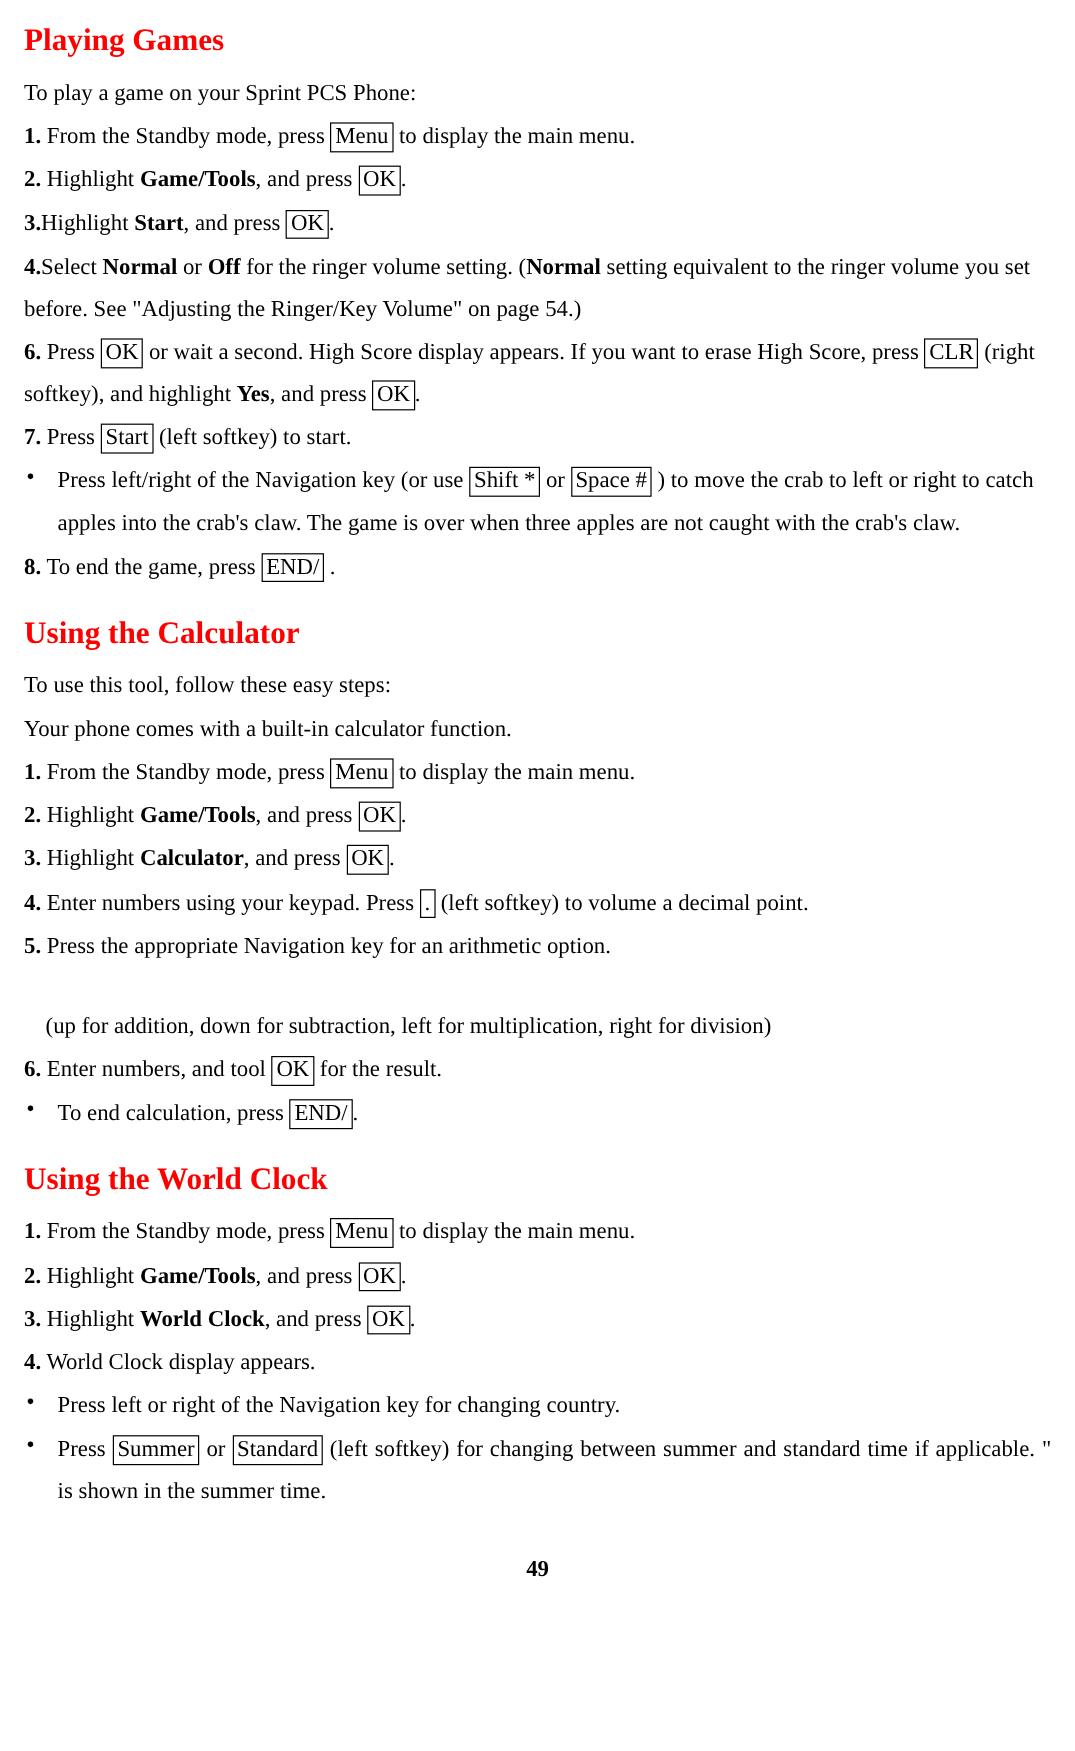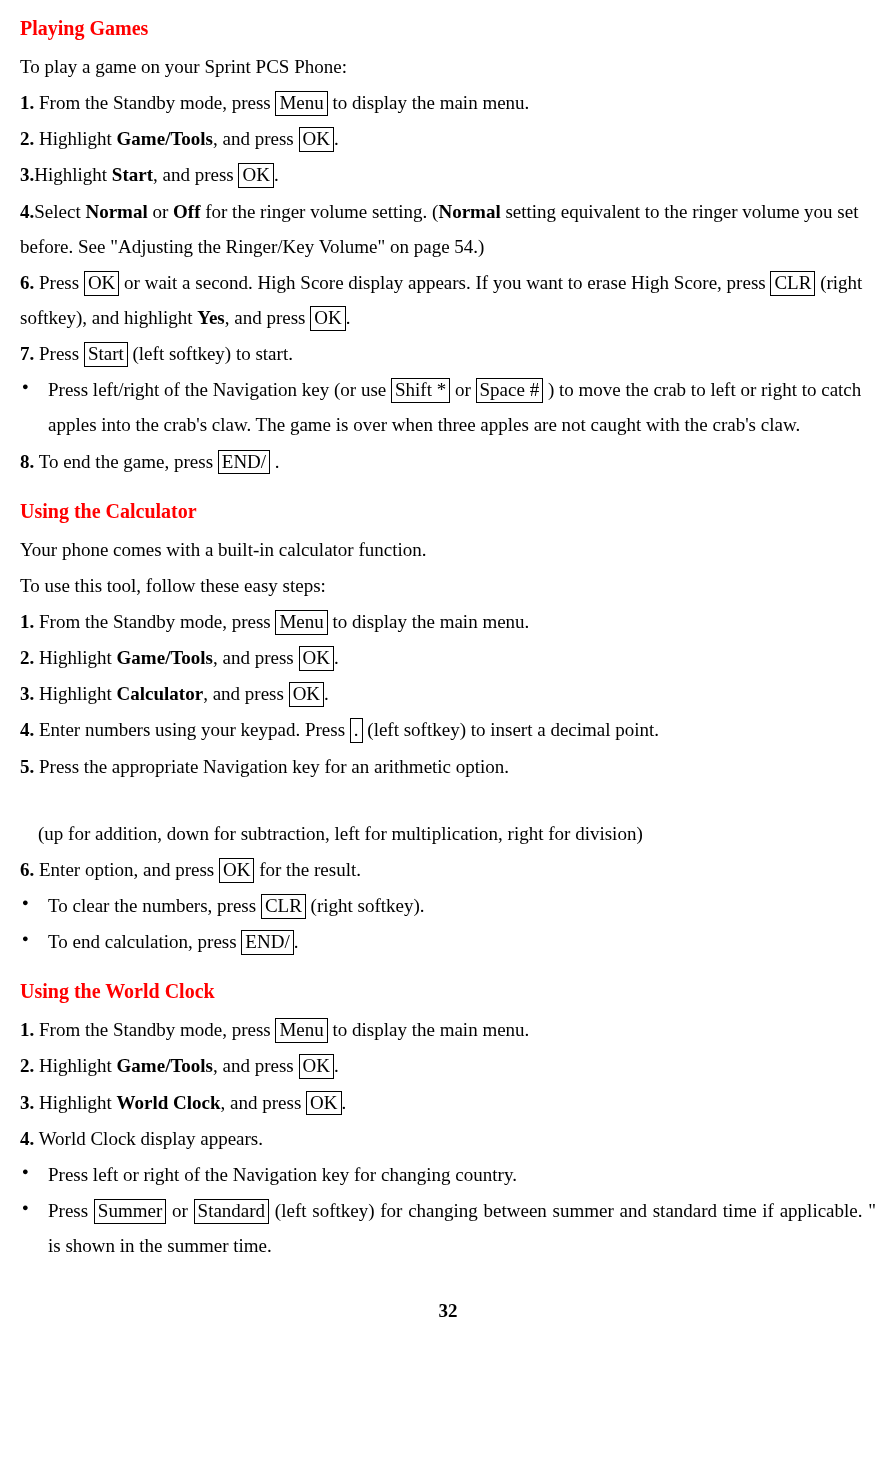--- a/index.html
+++ b/index.html
@@ -8,21 +8,21 @@
       width: 896px;
       padding: 10px 20px 20px 20px;
       font-size: 19px;
       line-height: 1.85;
       color: #000;
       background: #fff;
     }
     .heading-red {
       color: #FF0000;
       font-weight: bold;
-      font-size: 20px;
+      font-size: 26px;
       margin-bottom: 2px;
     }
     .section { margin-bottom: 14px; }
     .step { margin-bottom: 1px; }
     .num { font-weight: bold; }
     .bold { font-weight: bold; }
     .key {
       border: 1px solid #000;
       padding: 0 3px;
       display: inline-block;
@@ -68,50 +68,49 @@
 
   <div class="step"><span class="num">7.</span><span> Press </span><span class="key">Start</span><span> (left softkey) to start.</span></div>
 
   <div class="step bullet"><span>Press left/right of the Navigation key (or use </span><span class="key">Shift *</span><span> or </span><span class="key">Space #</span><span> ) to move the crab to left or right to catch apples into the crab's claw. The game is over when three apples are not caught with the crab's claw.</span></div>
 
   <div class="step"><span class="num">8.</span><span> To end the game, press </span><span class="key">END/</span><span> .</span></div>
 </div>
 
 <div class="section">
   <div class="heading-red">Using the Calculator</div>
+  <div class="step">To use this tool, follow these easy steps:</div>
   <div class="step">Your phone comes with a built-in calculator function.</div>
-  <div class="step">To use this tool, follow these easy steps:</div>
 
   <div class="step"><span class="num">1.</span><span> From the Standby mode, press </span><span class="key">Menu</span><span> to display the main menu.</span></div>
 
   <div class="step"><span class="num">2.</span><span> Highlight </span><span class="bold">Game/Tools</span><span>, and press </span><span class="key">OK</span><span>.</span></div>
 
   <div class="step"><span class="num">3.</span><span> Highlight </span><span class="bold">Calculator</span><span>, and press </span><span class="key">OK</span><span>.</span></div>
 
-  <div class="step"><span class="num">4.</span><span> Enter numbers using your keypad. Press </span><span class="key">  .  </span><span> (left  softkey) to insert a decimal point.</span></div>
+  <div class="step"><span class="num">4.</span><span> Enter numbers using your keypad. Press </span><span class="key">  .  </span><span> (left  softkey) to volume a decimal point.</span></div>
 
   <div class="step"><span class="num">5.</span><span> Press the appropriate Navigation key for an arithmetic option.</span></div>
   <div class="step indent-small">(up for addition, down for subtraction, left for multiplication, right for division)</div>
 
-  <div class="step"><span class="num">6.</span><span> Enter option, and press </span><span class="key">OK</span><span> for the result.</span></div>
+  <div class="step"><span class="num">6.</span><span> Enter numbers, and tool </span><span class="key">OK</span><span> for the result.</span></div>
 
-  <div class="step bullet"><span>To clear the numbers, press </span><span class="key">CLR</span><span> (right softkey).</span></div>
 
   <div class="step bullet"><span>To end calculation, press </span><span class="key">END/ </span><span>.</span></div>
 </div>
 
 <div class="section">
   <div class="heading-red">Using the World Clock</div>
 
   <div class="step"><span class="num">1.</span><span> From the Standby mode, press </span><span class="key">Menu</span><span> to display the main menu.</span></div>
 
   <div class="step"><span class="num">2.</span><span> Highlight </span><span class="bold">Game/Tools</span><span>, and press </span><span class="key">OK</span><span>.</span></div>
 
   <div class="step"><span class="num">3.</span><span> Highlight </span><span class="bold">World Clock</span><span>, and press </span><span class="key">OK</span><span>.</span></div>
 
   <div class="step"><span class="num">4.</span><span> World Clock display appears.</span></div>
 
   <div class="step bullet">Press left or right of the Navigation key for changing country.</div>
 
   <div class="step bullet justify"><span>Press </span><span class="key">Summer</span><span> or </span><span class="key">Standard</span><span> (left softkey) for changing between summer and standard time if applicable. "     is shown in the summer time.</span></div>
 </div>
 
-<div class="page-num">32</div>
+<div class="page-num">49</div>
 
 </body></html>

